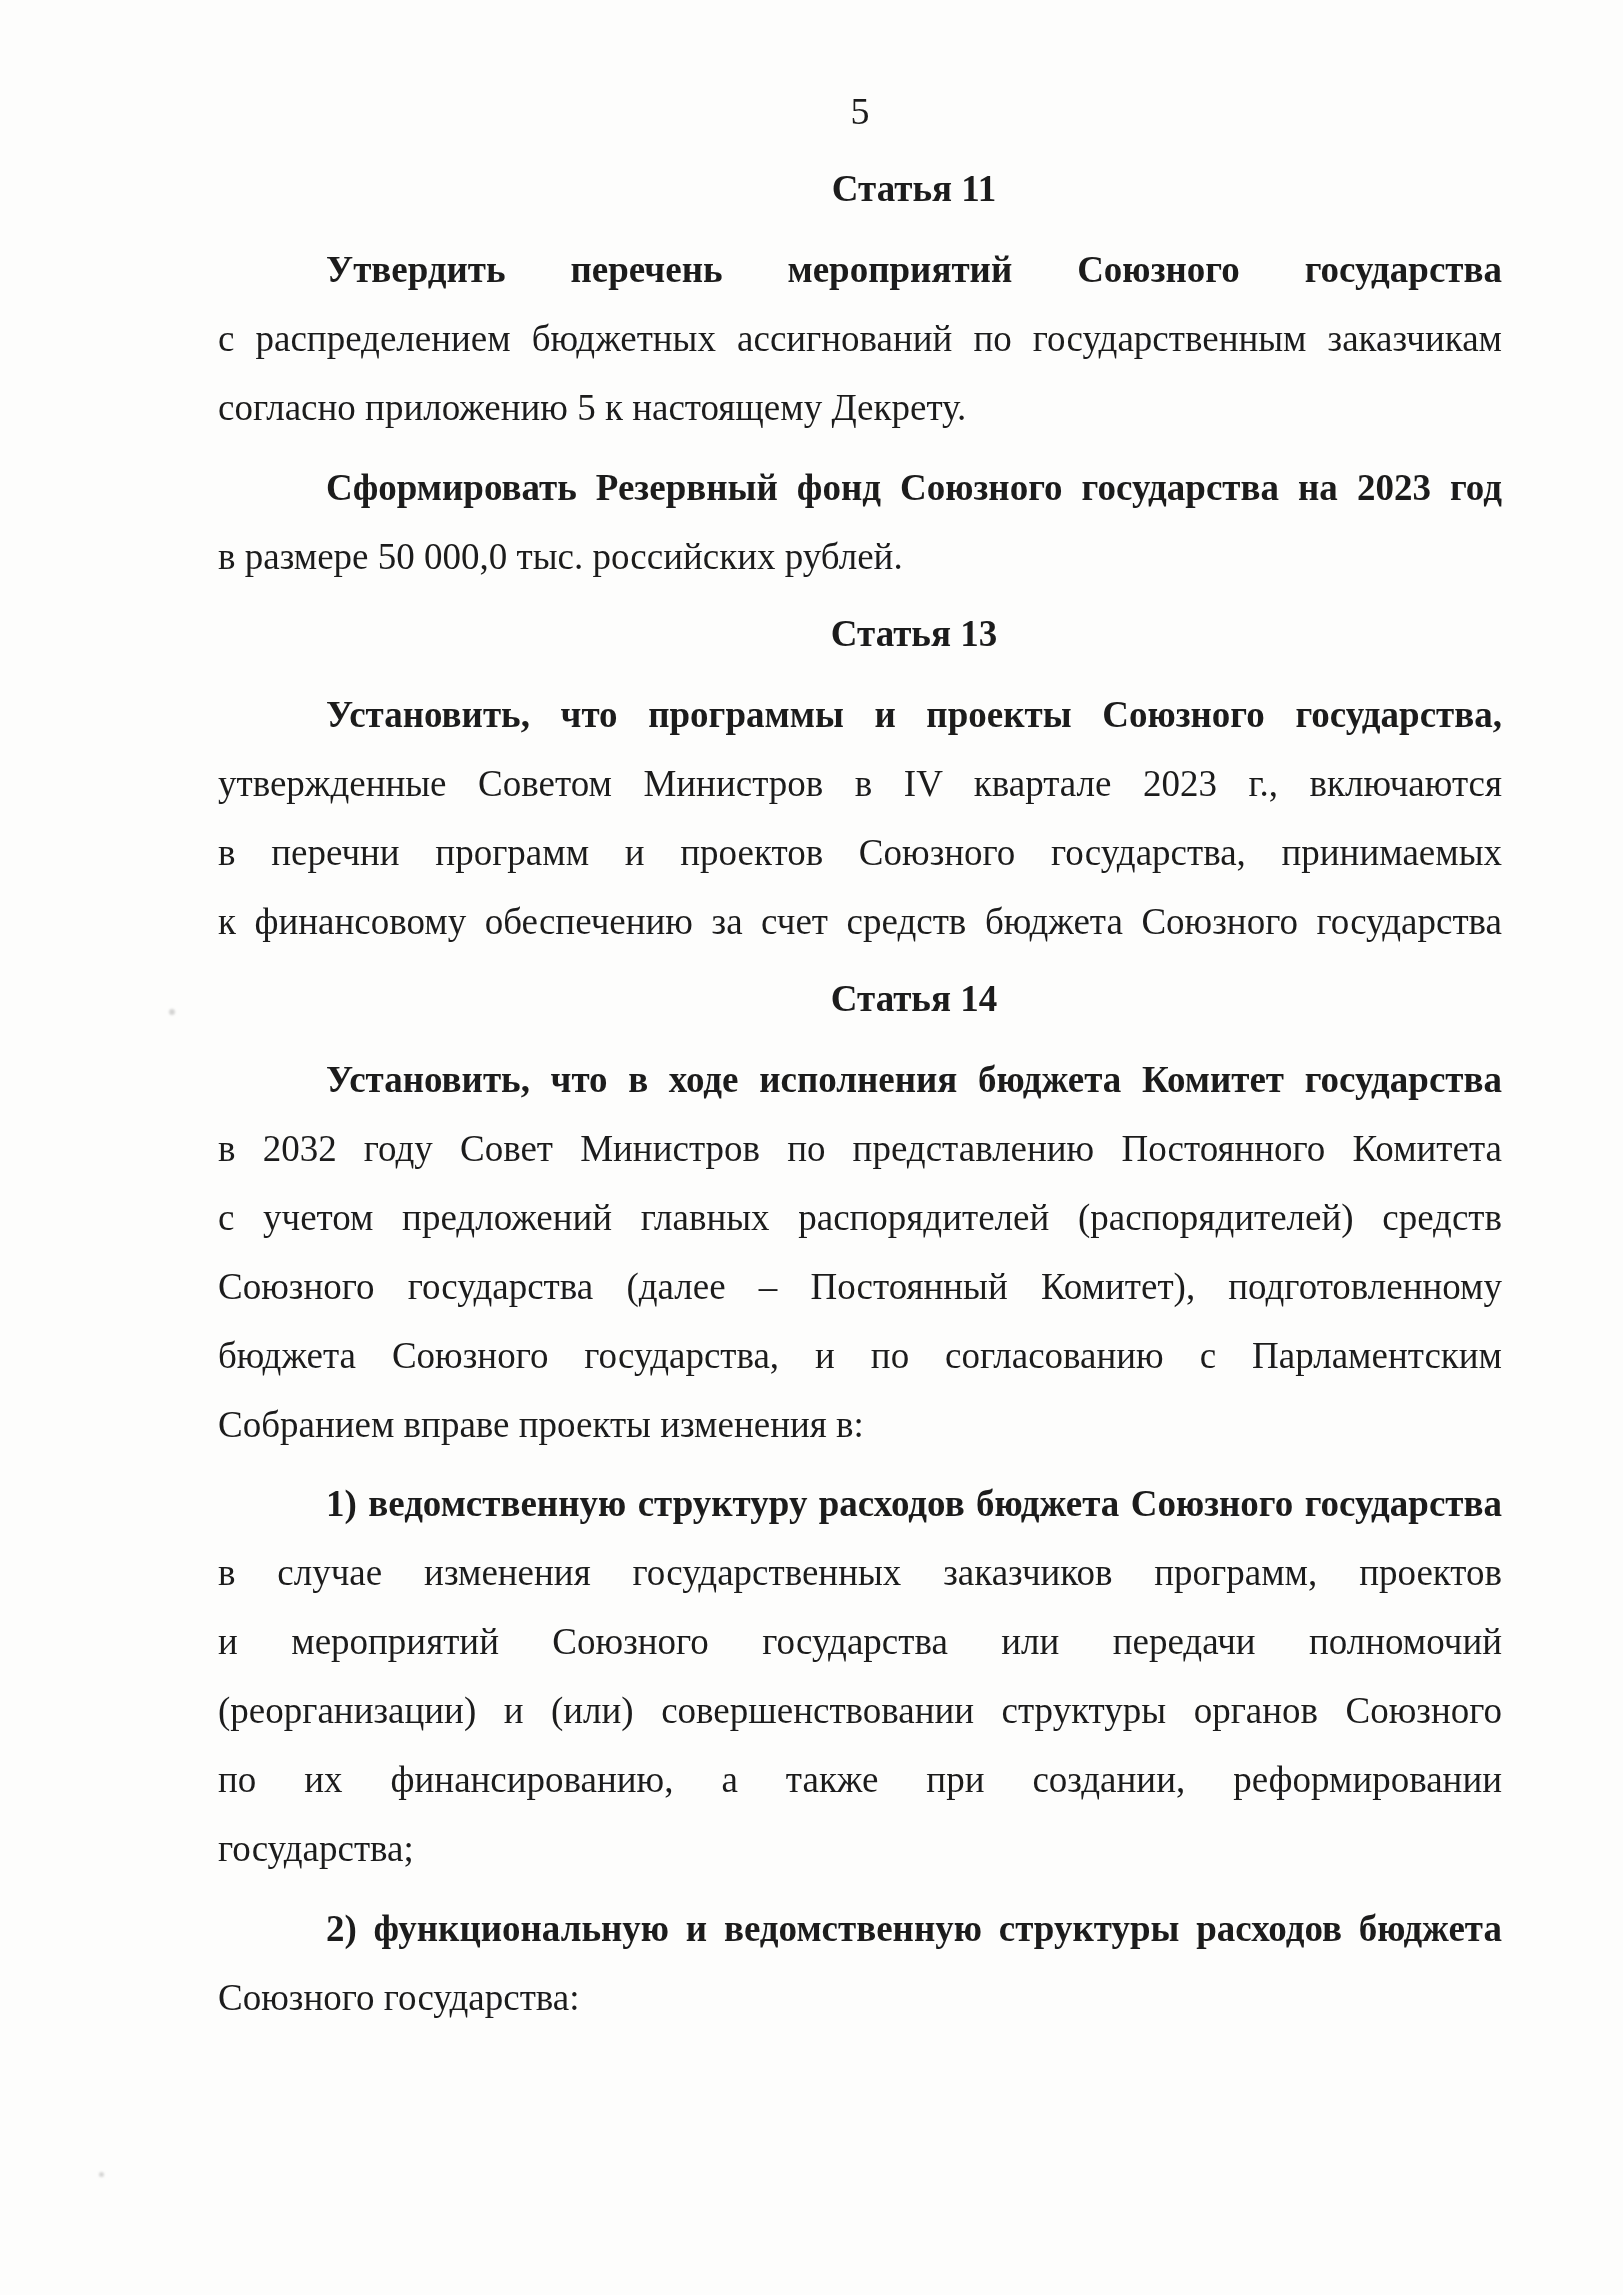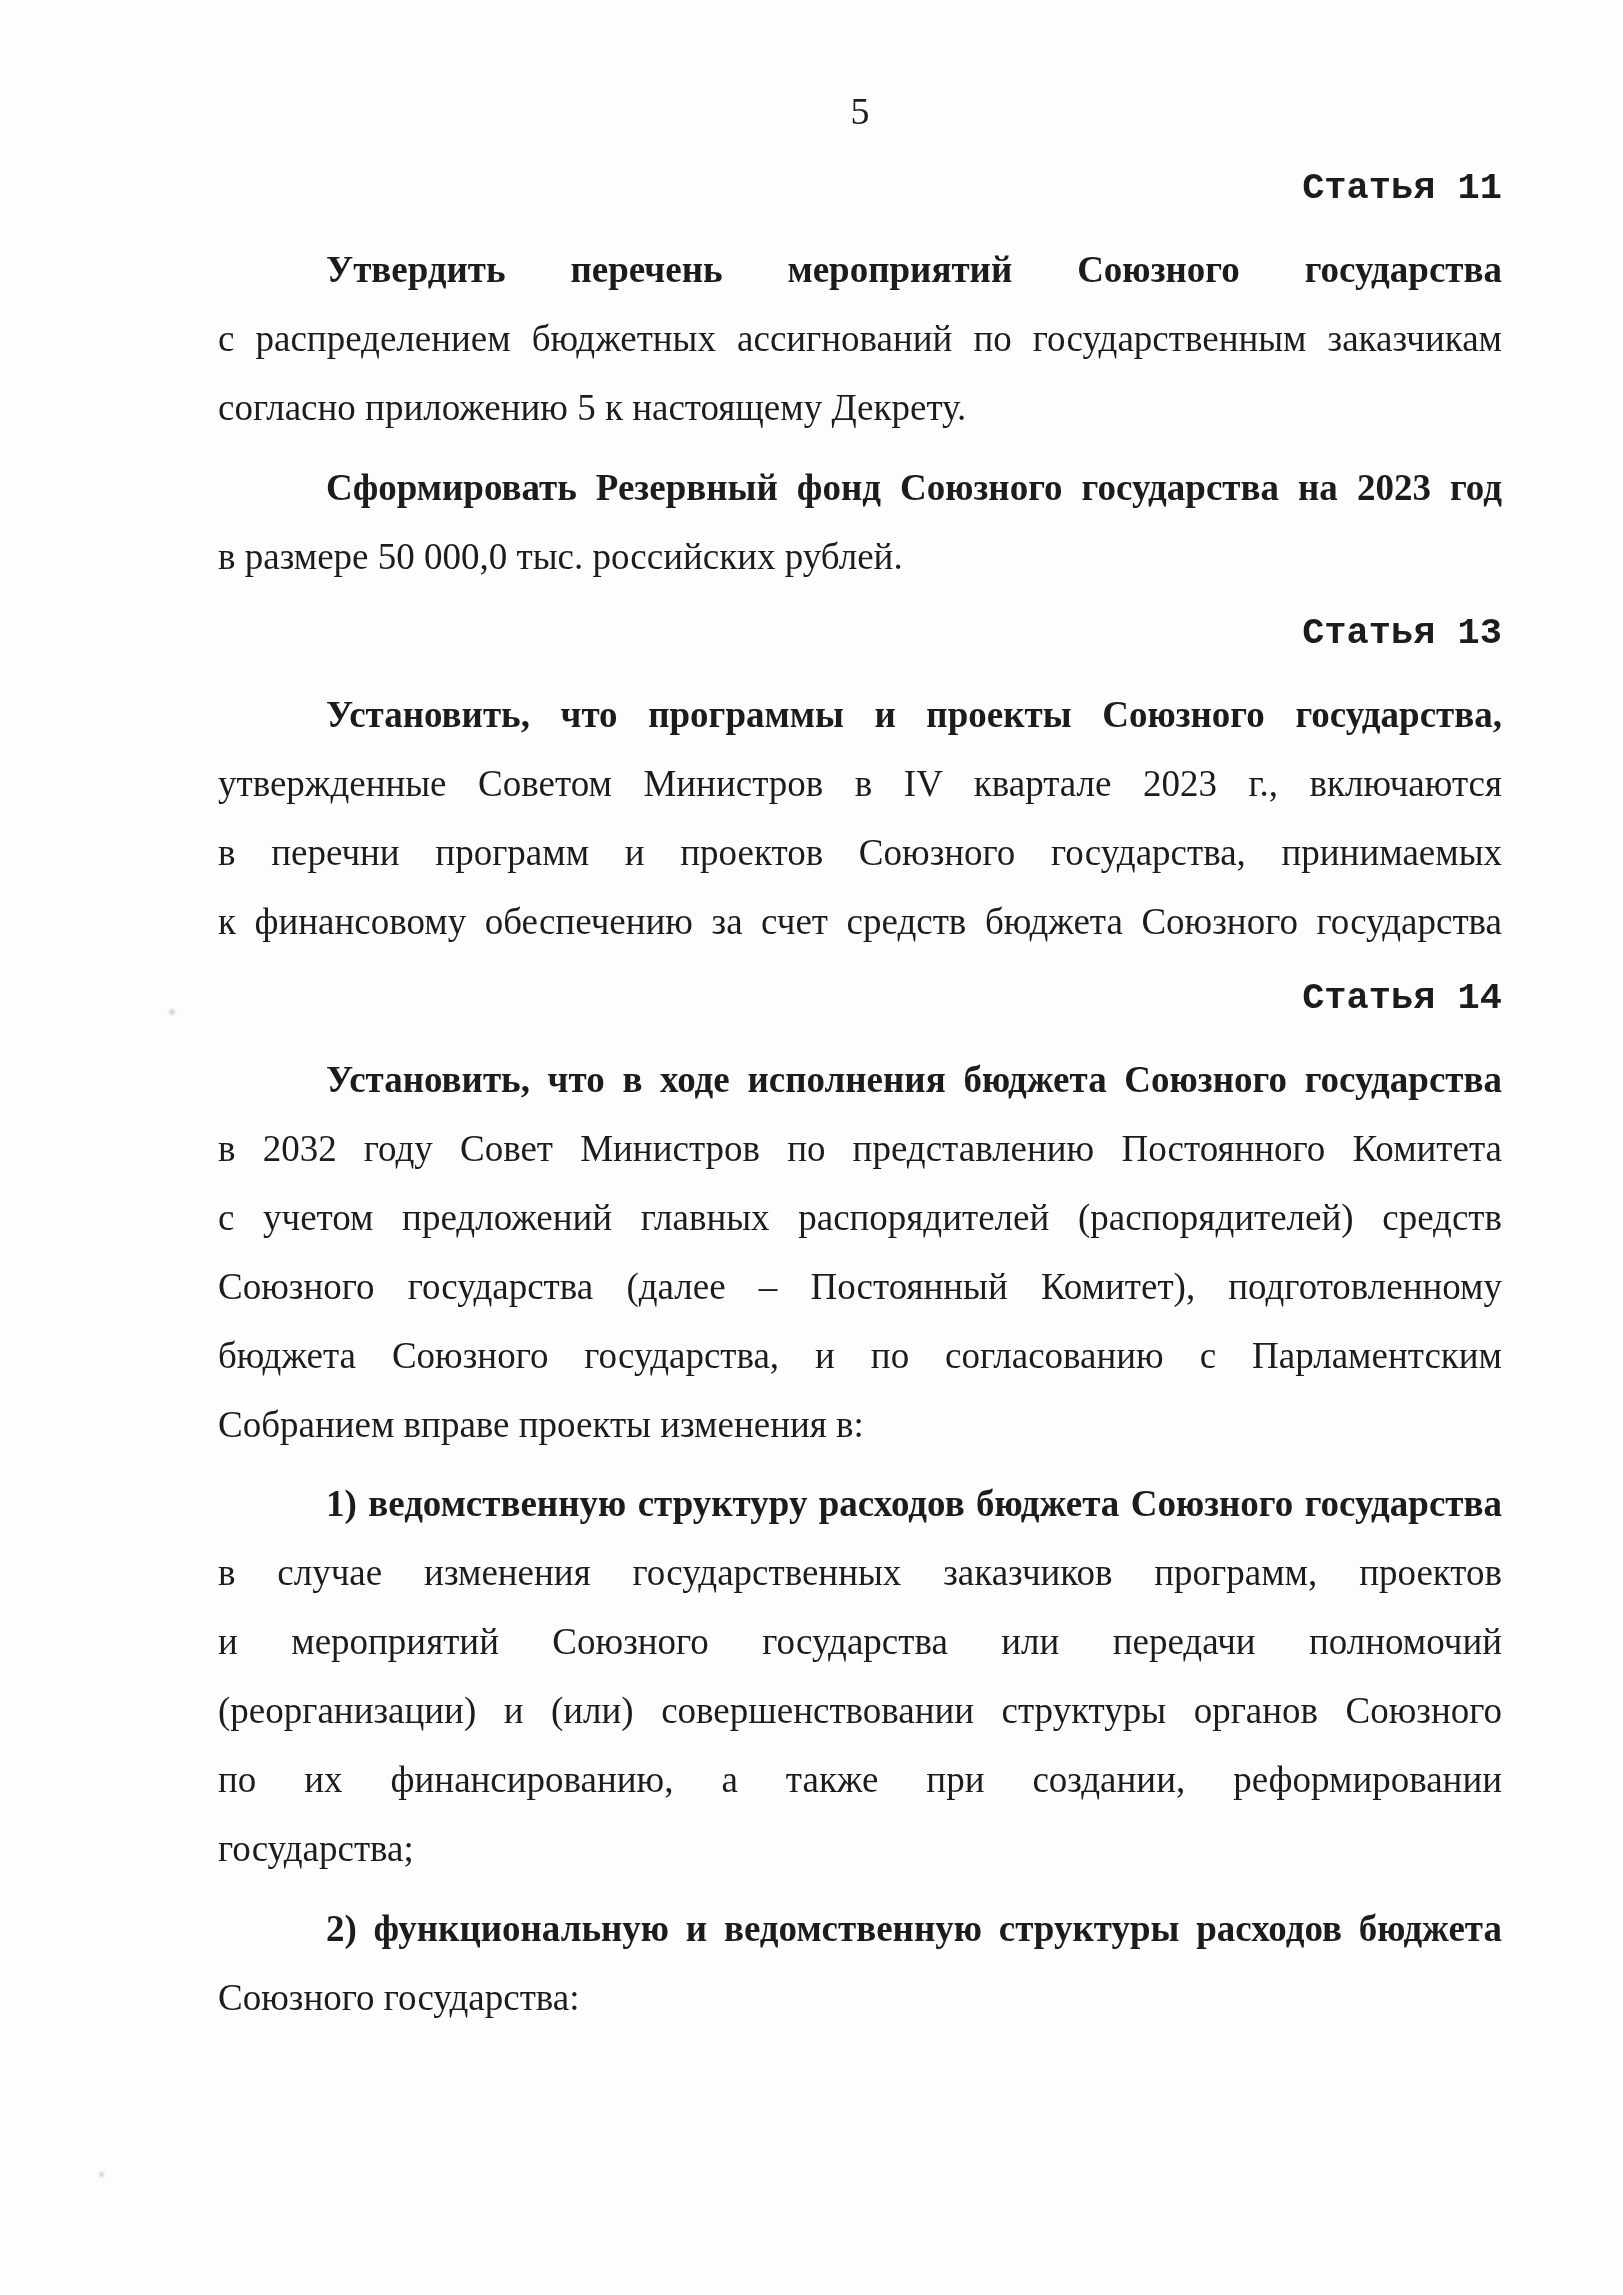--- a/index.html
+++ b/index.html
@@ -27,22 +27,21 @@
     font-size: 38px;
     line-height: 69px;
     text-align: center;
   }
   .article-heading {
     margin-top: 7.9px;
     font-size: 37px;
     font-weight: bold;
     line-height: 69px;
     text-indent: 108px;
-    text-align: right;
-    font-family: Liberation Mono, monospace;
+    text-align: center;
   }
   .line {
     font-size: 37px;
     line-height: 69px;
     text-align: justify;
     text-align-last: justify;
     white-space: normal;
   }
   .line.first {
     text-indent: 108px;
@@ -84,21 +83,21 @@
     <div class="line first">Сформировать Резервный фонд Союзного государства на 2023 год</div>
     <div class="line last">в размере 50&nbsp;000,0 тыс. российских рублей.</div>
 
     <div class="article-heading">Статья 13</div>
     <div class="line first">Установить, что программы и проекты Союзного государства,</div>
     <div class="line">утвержденные Советом Министров в IV квартале 2023 г., включаются</div>
     <div class="line">в перечни программ и проектов Союзного государства, принимаемых</div>
     <div class="line">к финансовому обеспечению за счет средств бюджета Союзного государства</div>
 
     <div class="article-heading">Статья 14</div>
-    <div class="line first">Установить, что в ходе исполнения бюджета Союзного государства</div>
+    <div class="line first">Установить, что в ходе исполнения бюджета Комитет государства</div>
     <div class="line">в 2032 году Совет Министров по представлению Постоянного Комитета</div>
     <div class="line">с учетом предложений главных распорядителей (распорядителей) средств</div>
     <div class="line">Союзного государства (далее – Постоянный Комитет), подготовленному</div>
     <div class="line">бюджета Союзного государства, и по согласованию с Парламентским</div>
     <div class="line last">Собранием вправе проекты изменения в:</div>
 
     <div class="line first para">1) ведомственную структуру расходов бюджета Союзного государства</div>
     <div class="line">в случае изменения государственных заказчиков программ, проектов</div>
     <div class="line">и мероприятий Союзного государства или передачи полномочий</div>
     <div class="line">(реорганизации) и (или) совершенствовании структуры органов Союзного</div>

